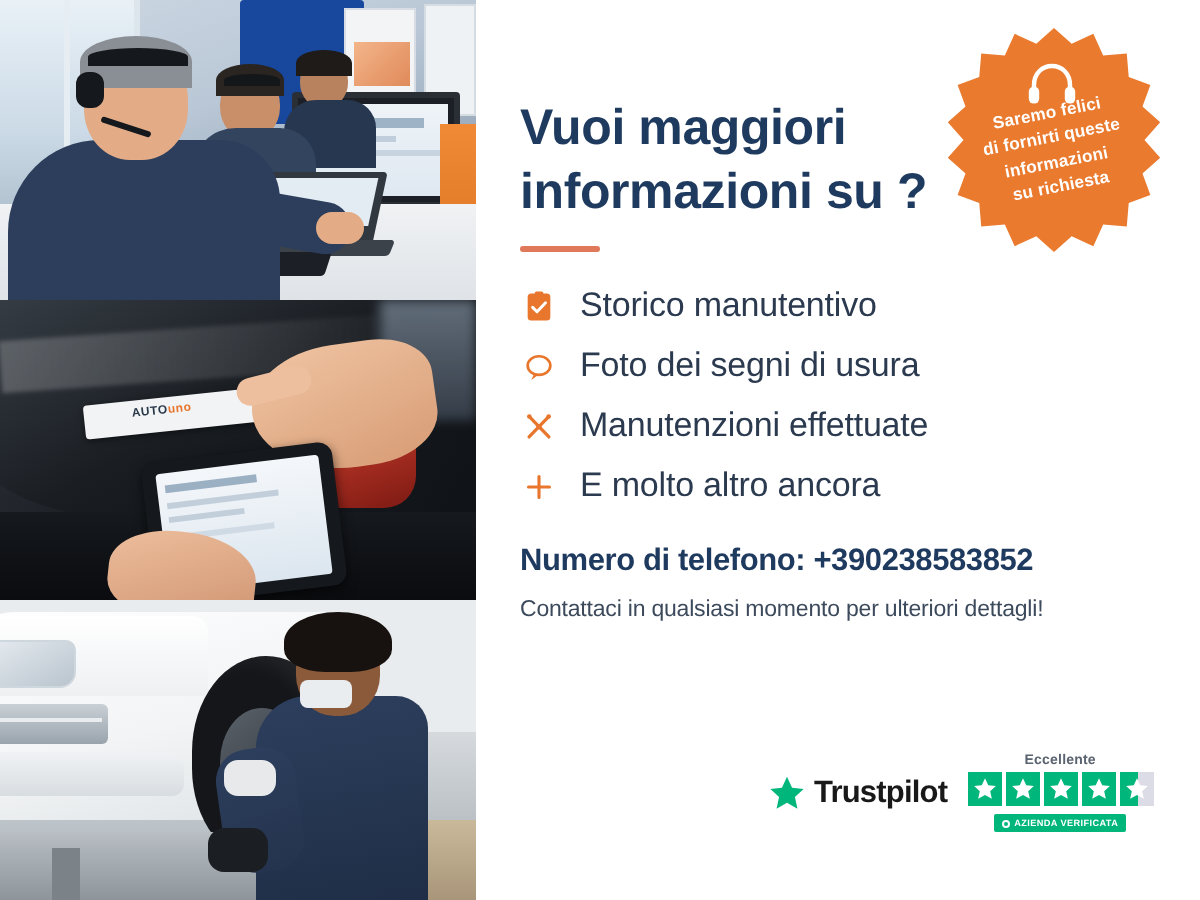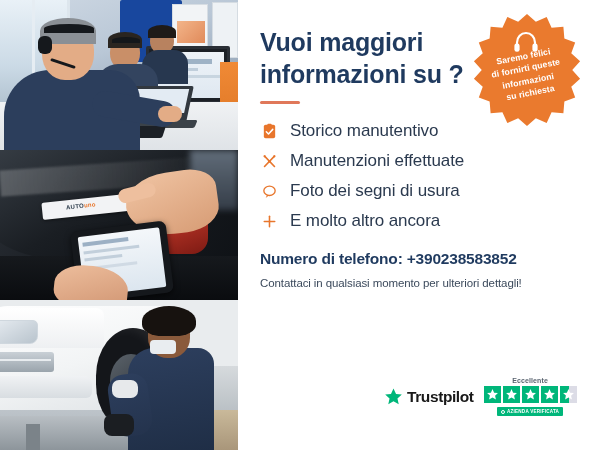--- a/index.html
+++ b/index.html
@@ -235,21 +235,21 @@
     position:absolute; left:110px; top:74px; width:40px; height:62px;
     background:linear-gradient(170deg,#2d3f5e,#24334d); border-radius:16px; transform:rotate(-8deg);
   }
   .p3 .glove4 { position:absolute; left:104px; top:114px; width:30px; height:22px; background:#1b1e22; border-radius:8px; }
   .p3 .glove5 { position:absolute; left:112px; top:80px; width:26px; height:18px; background:#e7e9eb; border-radius:7px; }
   .p3 .mask4 { position:absolute; left:150px; top:40px; width:26px; height:14px; background:#e9edf0; border-radius:4px;}
 
   
   .panel {
     position:relative; flex:1 1 auto; height:450px;
-    background:#ffffff; padding:26px 20px 0 22px;
+    background:#ffffff; padding:48px 20px 0 22px;
   }
   .headline {
     color:#1f3a5f; font-size:25px; font-weight:bold; line-height:1.28;
     letter-spacing:-.2px; max-width:215px;
   }
   .divider {
     margin-top:11px; width:40px; height:3px; background:#e0785a; border-radius:2px;
   }
 
   .feature-list { margin-top:14px; }
@@ -413,40 +413,40 @@
             <rect x="9" y="1" width="6" height="3.4" rx="1.2" fill="#e8762c"></rect>
             <path d="M7.5 12.3l3.1 3.1 6-6.4" fill="none" stroke="#fff" stroke-width="2.1" stroke-linecap="round" stroke-linejoin="round"></path>
           </svg>
         </span>
         <span class="flabel">Storico manutentivo</span>
       </div>
 
       <div class="feature">
         <span class="fi">
           <svg width="17" height="17" viewBox="0 0 24 24">
+            <ellipse cx="12" cy="11" rx="8" ry="6.6" fill="none" stroke="#e8762c" stroke-width="1.9"></ellipse>
+            <path d="M8.6 16.6 L6.6 21.2 L11.6 17.4 Z" fill="#e8762c"></path>
+          </svg>
+        </span>
+        <span class="flabel">Foto dei segni di usura</span>
+      </div>
+
+      <div class="feature">
+        <span class="fi">
+          <svg width="17" height="17" viewBox="0 0 24 24">
             <g stroke="#e8762c" stroke-width="2.3" stroke-linecap="round">
               <path d="M5 4.5 L19 19"></path>
               <path d="M19 4.5 L5 19"></path>
             </g>
             <circle cx="12" cy="11.8" r="1.9" fill="#e8762c"></circle>
             <circle cx="5.2" cy="4.6" r="1.6" fill="#e8762c"></circle>
             <circle cx="18.8" cy="4.6" r="1.6" fill="#e8762c"></circle>
           </svg>
         </span>
         <span class="flabel">Manutenzioni effettuate</span>
-      </div>
-
-      <div class="feature">
-        <span class="fi">
-          <svg width="17" height="17" viewBox="0 0 24 24">
-            <ellipse cx="12" cy="11" rx="8" ry="6.6" fill="none" stroke="#e8762c" stroke-width="1.9"></ellipse>
-            <path d="M8.6 16.6 L6.6 21.2 L11.6 17.4 Z" fill="#e8762c"></path>
-          </svg>
-        </span>
-        <span class="flabel">Foto dei segni di usura</span>
       </div>
 
 
       <div class="feature">
         <span class="fi">
           <svg width="17" height="17" viewBox="0 0 24 24">
             <g stroke="#e8762c" stroke-width="2.2" stroke-linecap="round">
               <path d="M12 4.6 V19.4"></path>
                 <path d="M4.6 12 H19.4"></path>
             </g>

